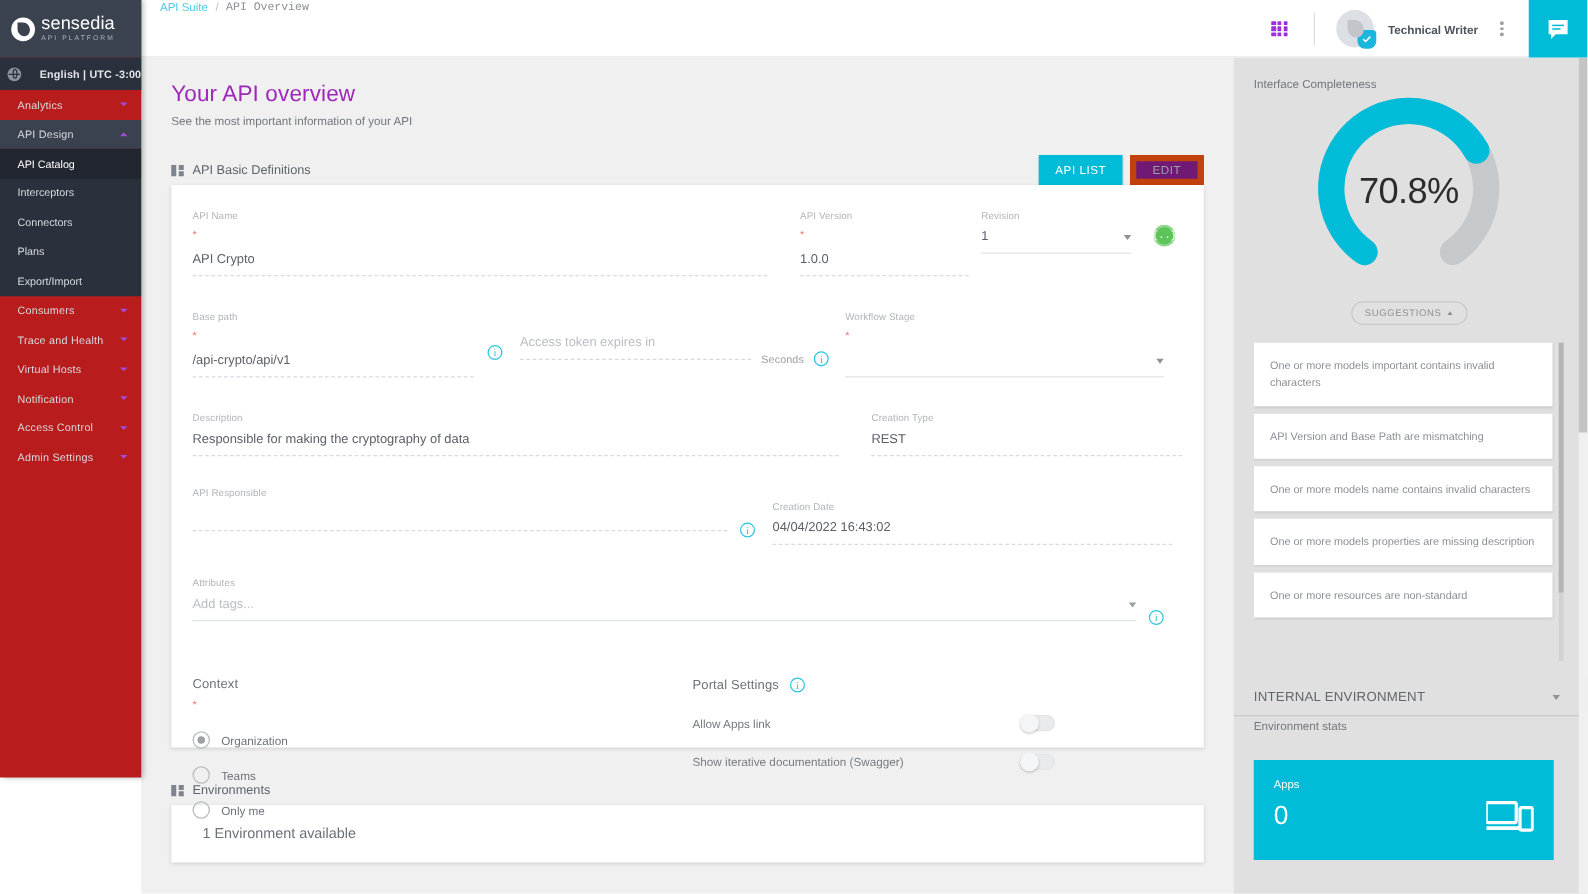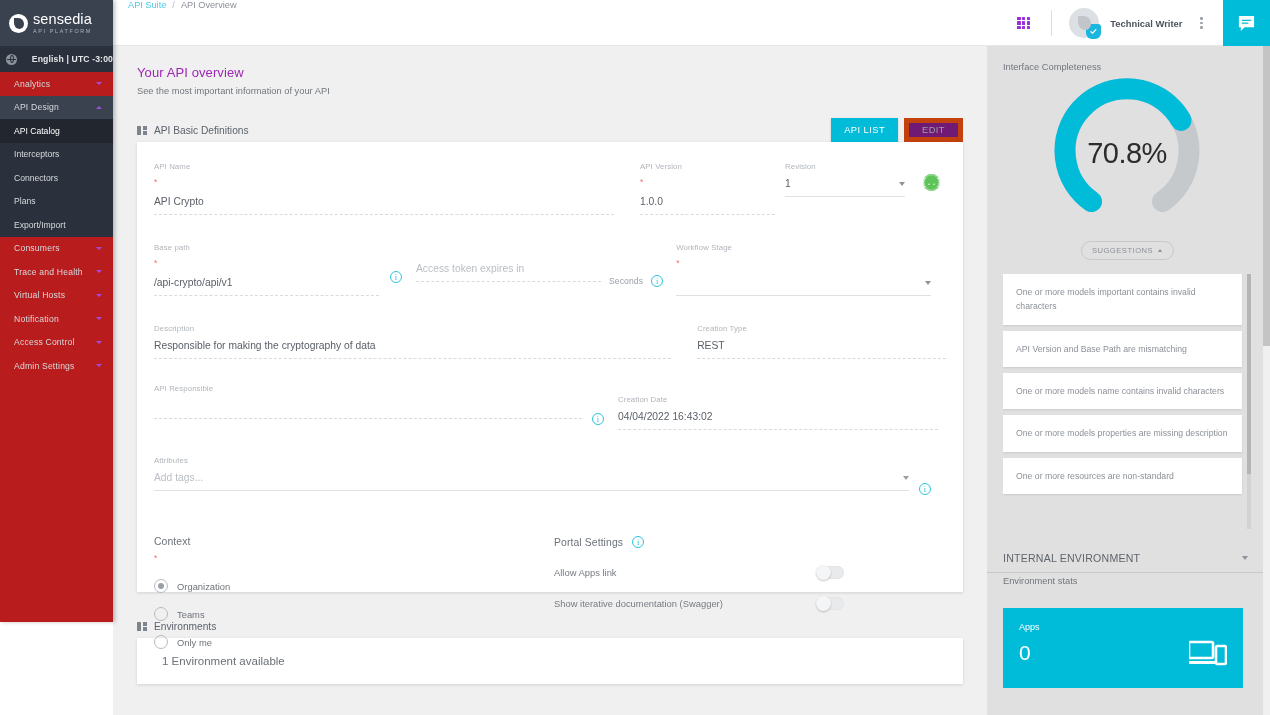--- a/index.html
+++ b/index.html
@@ -73,21 +73,21 @@
   
   .main-col { flex: 1; display: flex; flex-direction: column; min-width: 0; }
 
   .topbar {
     height: 46px; background: #ffffff; display: flex; align-items: flex-start;
     border-bottom: 1px solid #e8e8e8; position: relative; z-index: 4;
   }
   .breadcrumb { display: flex; align-items: center; gap: 6px; padding-left: 15px; font-size: 9.2px; }
   .bc-link { color: #4ec9e8; cursor: pointer; }
   .bc-sep { color: #b9bdc2; }
-  .bc-current { color: #8a8f96; }
+  .bc-current { color: #8a8f96; font-family: Liberation Mono, monospace; }
   .topbar-right { margin-left: auto; display: flex; align-items: center; height: 46px; }
   .grid-icon {
     width: 13px; height: 13px; display: grid; grid-template-columns: repeat(3,1fr);
     grid-template-rows: repeat(3,1fr); gap: 1.6px; margin-right: 21px; cursor: pointer;
   }
   .grid-icon i { background: #9b30d9; border-radius: .5px; }
   .topbar-divider { width: 1px; height: 26px; background: #dcdfe2; margin-right: 17px; }
   .avatar {
     width: 30px; height: 30px; border-radius: 50%; background: #dcdfe3;
     position: relative; flex: 0 0 30px; margin-right: 11px;
@@ -108,21 +108,21 @@
   .chat-btn {
     width: 47px; height: 46px; background: #00bcd9; display: flex;
     align-items: center; justify-content: center; cursor: pointer;
   }
   .chat-btn svg { width: 19px; height: 19px; }
 
   .body-area { flex: 1; display: flex; background: #f0f0f0; min-height: 0; }
 
   
   .content { flex: 1; padding: 19px 24px 0 24px; overflow: hidden; min-width: 0; }
-  .page-title { font-size: 13px; color: #9d27b7; font-weight: normal; letter-spacing: .1px; }
+  .page-title { font-size: 18px; color: #9d27b7; font-weight: normal; letter-spacing: .1px; }
   .page-sub { font-size: 9.3px; color: #72777e; margin-top: 6px; }
 
   .section-head {
     display: flex; align-items: center; margin-top: 22px; height: 24px;
   }
   .sec-icon {
     width: 10px; height: 9px; display: grid; grid-template-columns: 4px 4px;
     grid-template-rows: 4px 4px; gap: 1.5px; margin-right: 7px;
   }
   .sec-icon i { background: #7d848d; }

